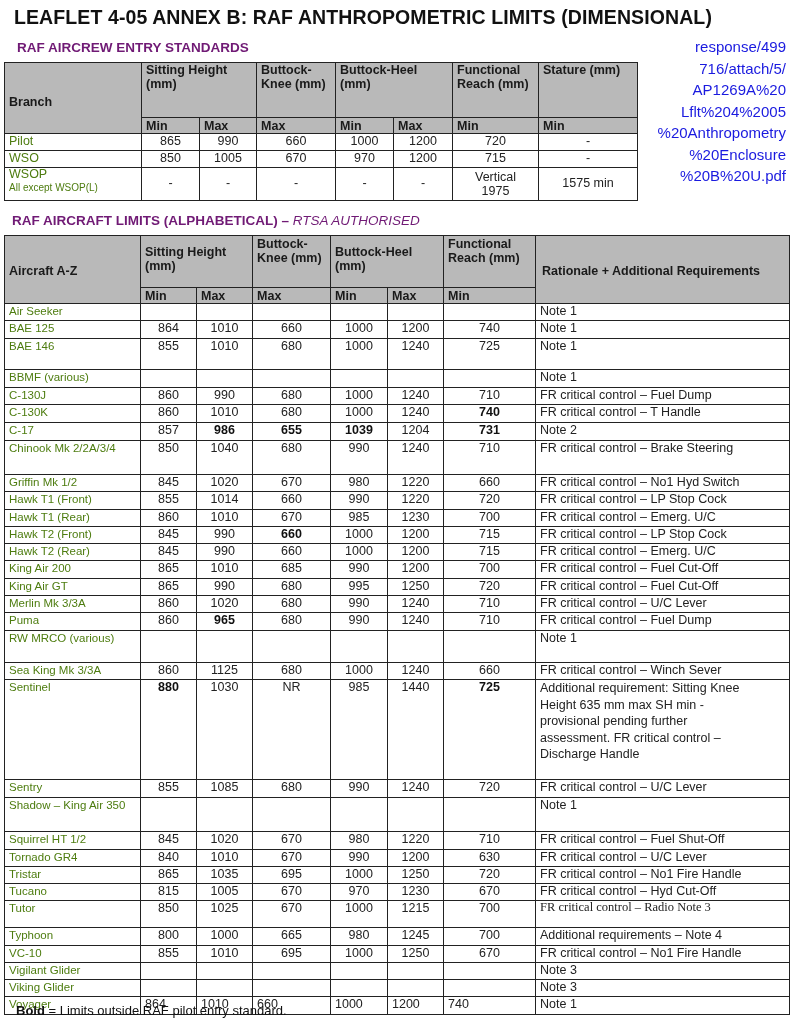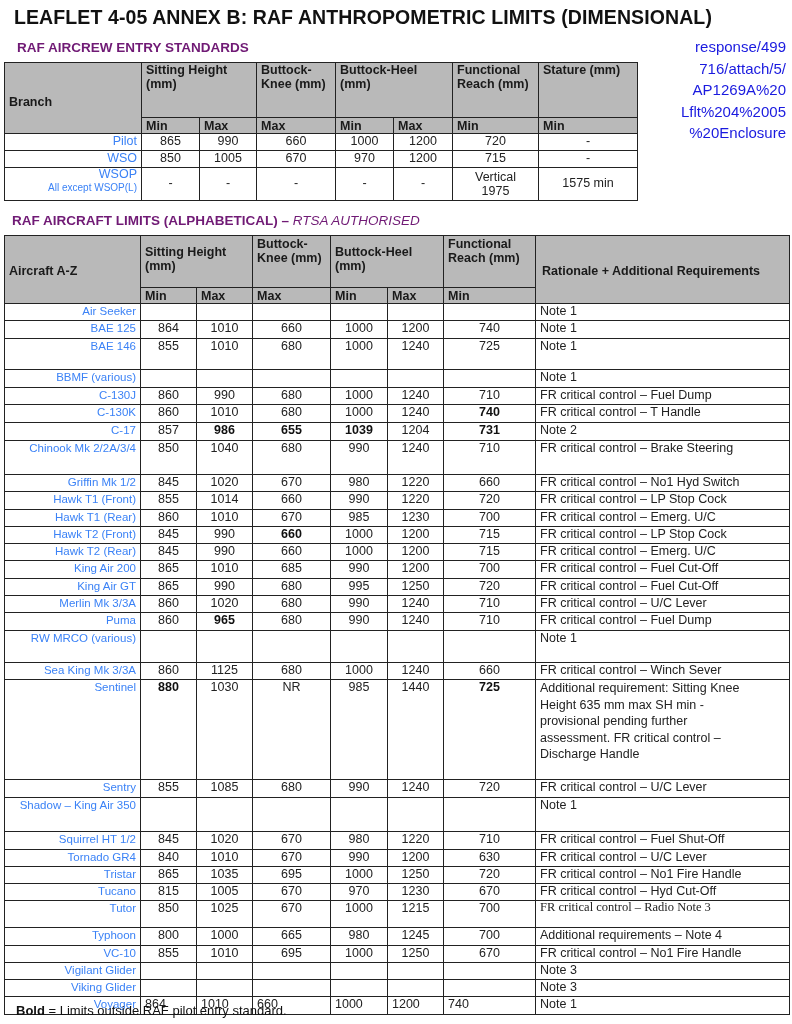--- a/index.html
+++ b/index.html
@@ -10,41 +10,43 @@
   .subtitle { position: absolute; font-size: 13.5px; font-weight: bold; white-space: nowrap; color: #701a75; }
   .subtitle .ital { font-weight: normal; font-style: italic; }
   .link { position: absolute; right: 6px; top: 36px; width: 400px; text-align: right;
           font-size: 15px; line-height: 21.5px; color: #1a1adf; }
   .link span { display: block; }
   table { border-collapse: collapse; position: absolute; table-layout: fixed; }
   td, th { border: 1.5px solid #222; padding: 0 4px; vertical-align: top; overflow: hidden; }
   th { background: #b9b9b9; font-weight: bold; text-align: left; font-size: 12.5px; line-height: 14px; color: #1a1a1a; }
   th.sub { padding-top: 1px; }
   td { font-size: 12.5px; line-height: 15.5px; text-align: center; color: #222; }
-  td.name { text-align: right; font-size: 11.5px; color: #3b82f6; }
+  td.name { text-align: left; font-size: 11.5px; color: #4d7c0f; }
   td.note { text-align: left; font-size: 12.5px; color: #222; }
   td.b { font-weight: bold; color: #111; }
   td.left { text-align: left; }
   .small { font-size: 10px; }
   .footer { position: absolute; left: 16px; top: 1003px; font-size: 13px; color: #111; white-space: nowrap; }
   .footer b { font-weight: bold; }
 </style>
 </head>
 <body>
 
 <div class="title">LEAFLET 4-05 ANNEX B: RAF ANTHROPOMETRIC LIMITS (DIMENSIONAL)</div>
 
 <div class="subtitle" style="left:17px; top:40px;">RAF AIRCREW ENTRY STANDARDS</div>
 
 <div class="link">
   <span>response/499</span>
   <span>716/attach/5/</span>
   <span>AP1269A%20</span>
   <span>Lflt%204%2005</span>
+  <span>%20Anthropometry</span>
   <span>%20Enclosure</span>
+  <span>%20B%20U.pdf</span>
 </div>
 
 <table style="left:4px; top:62px; width:633px;">
   <colgroup>
     <col style="width:137px">
       <col style="width:58px">
       <col style="width:57px">
       <col style="width:79px">
     <col style="width:58px">
       <col style="width:59px">

